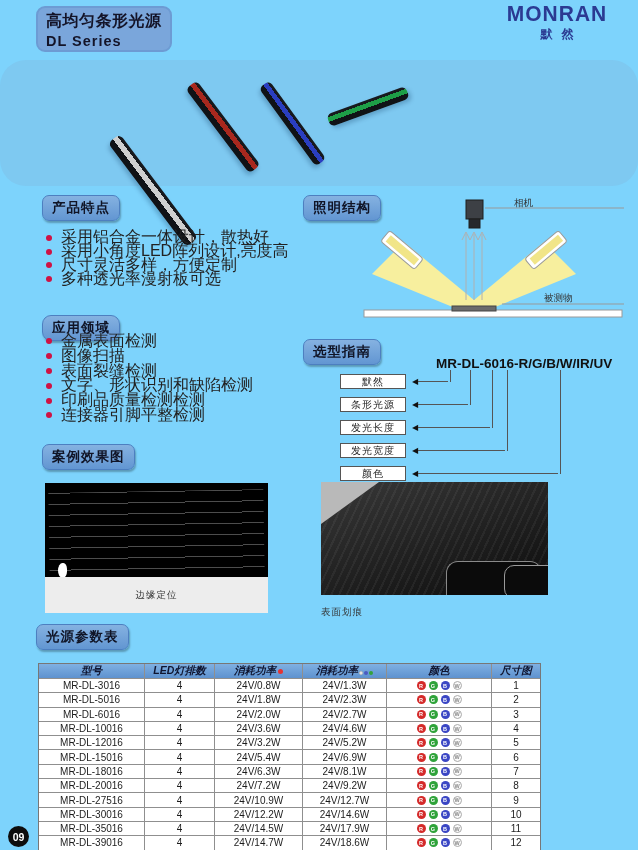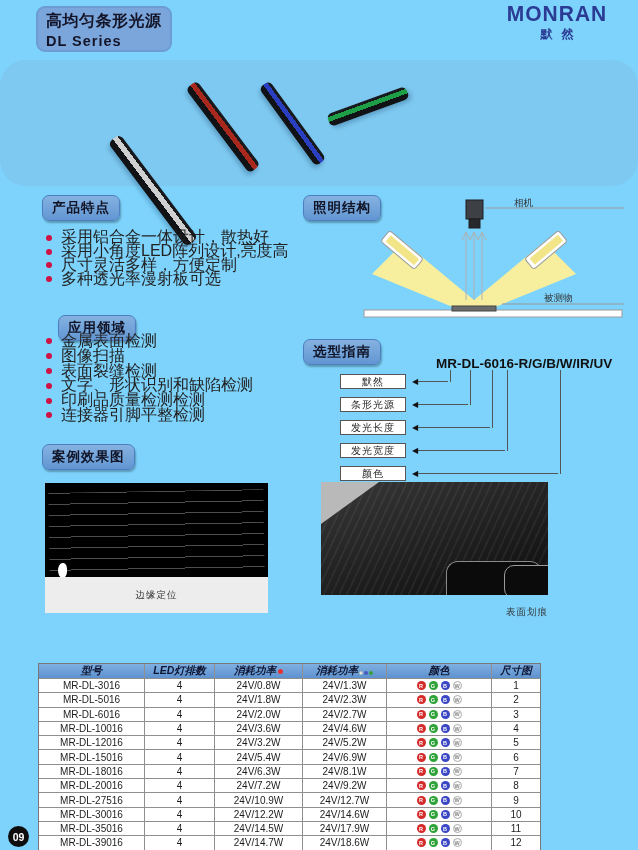--- a/index.html
+++ b/index.html
@@ -26,21 +26,21 @@
     background:linear-gradient(to bottom,#17191d 0 22%,#2a3ec0 22% 58%,#101216 58%); }
   .bar4 { left:326px; top:40px; width:84px; height:13px; transform:rotate(-20deg);
     background:linear-gradient(to bottom,#17191d 0 22%,#1e9e47 22% 58%,#101216 58%); }
 
   
   .sec-badge { position:absolute; background:linear-gradient(#85b2e1,#6296d2); border:1px solid #4d7fc0;
     border-radius:7px; padding:3px 9px; font-size:13.5px; font-weight:bold; color:#101426;
     box-shadow:1px 2px 2px rgba(0,0,0,.28); letter-spacing:1px; white-space:nowrap; }
   .b-features { left:42px; top:195px; }
   .b-lighting { left:303px; top:195px; }
-  .b-apps     { left:58px; top:315px; }
+  .b-apps     { left:42px; top:315px;border-radius:9px; }
   .b-select   { left:303px; top:339px; }
   .b-cases    { left:42px; top:444px; }
   .b-table    { left:36px; top:624px; }
 
   
   .bullet-list { position:absolute; left:46px; }
   .list-features { top:231px; }
   .list-apps { top:334px; }
   .bullet-item { display:flex; align-items:center; height:13.8px; }
   .list-apps .bullet-item { height:14.8px; }
@@ -78,21 +78,21 @@
   .photo-right { position:absolute; left:321px; top:482px; width:227px; height:113px; overflow:hidden;
     background:linear-gradient(160deg,#383838 0%,#242424 45%,#151515 80%,#0e0e0e 100%); }
   .pr-texture { position:absolute; inset:0;
     background:repeating-linear-gradient(115deg, rgba(255,255,255,.05) 0 2px, rgba(0,0,0,0) 2px 7px); }
   .pr-corner { position:absolute; left:0; top:0; width:58px; height:42px; background:#b9b9b9;
     clip-path:polygon(0 0,100% 0,0 100%); }
   .pr-shape1 { position:absolute; right:6px; bottom:-8px; width:96px; height:42px; background:#0b0b0b;
     border:1px solid #8a8a8a; border-right-color:#333; border-bottom:none; border-radius:12px 12px 0 0; }
   .pr-shape2 { position:absolute; right:-28px; bottom:-4px; width:72px; height:34px; background:#0b0b0b;
     border:1px solid #9a9a9a; border-radius:10px; }
-  .caption-right { position:absolute; left:321px; top:601px; width:227px; text-align:right; }
+  .caption-right { position:absolute; left:321px; top:601px; width:227px; text-align:left; }
 
   
   .ptable { position:absolute; left:38px; top:663px; width:503px; border:1px solid #777; border-bottom:none; }
   .tr { display:grid; grid-template-columns:106px 70px 88px 84px 105px 48px; }
   .th, .td { border-right:1px solid #8f8f8f; border-bottom:1px solid #8f8f8f; text-align:center;
     overflow:hidden; white-space:nowrap; display:flex; align-items:center; justify-content:center; }
   .th:last-child, .td:last-child { border-right:none; }
   .thead .th { height:15px; background:linear-gradient(#7fb0e2,#5e92cf); font-size:10.5px; font-weight:bold; color:#0f1530;font-style:italic; }
   .td { height:14.3px; font-size:10px; color:#1c1c1c; background:#fff; }
   .hdot { width:5px; height:5px; border-radius:50%; display:inline-block; margin-left:2px; }
@@ -129,20 +129,21 @@
     <div class="bar bar2"></div>
     <div class="bar bar3"></div>
     <div class="bar bar4"></div>
   </div>
 
   <div class="sec-badge b-features">产品特点</div>
   <div class="sec-badge b-lighting">照明结构</div>
   <div class="sec-badge b-apps">应用领域</div>
   <div class="sec-badge b-select">选型指南</div>
   <div class="sec-badge b-cases">案例效果图</div>
+  <div class="sec-badge b-table">光源参数表</div>
 
   <div class="bullet-list list-features">
 
       <div class="bullet-item">
         <span class="bullet"></span>
         <span class="bullet-text">采用铝合金一体设计，散热好</span>
       </div>
 
       <div class="bullet-item">
         <span class="bullet"></span>

